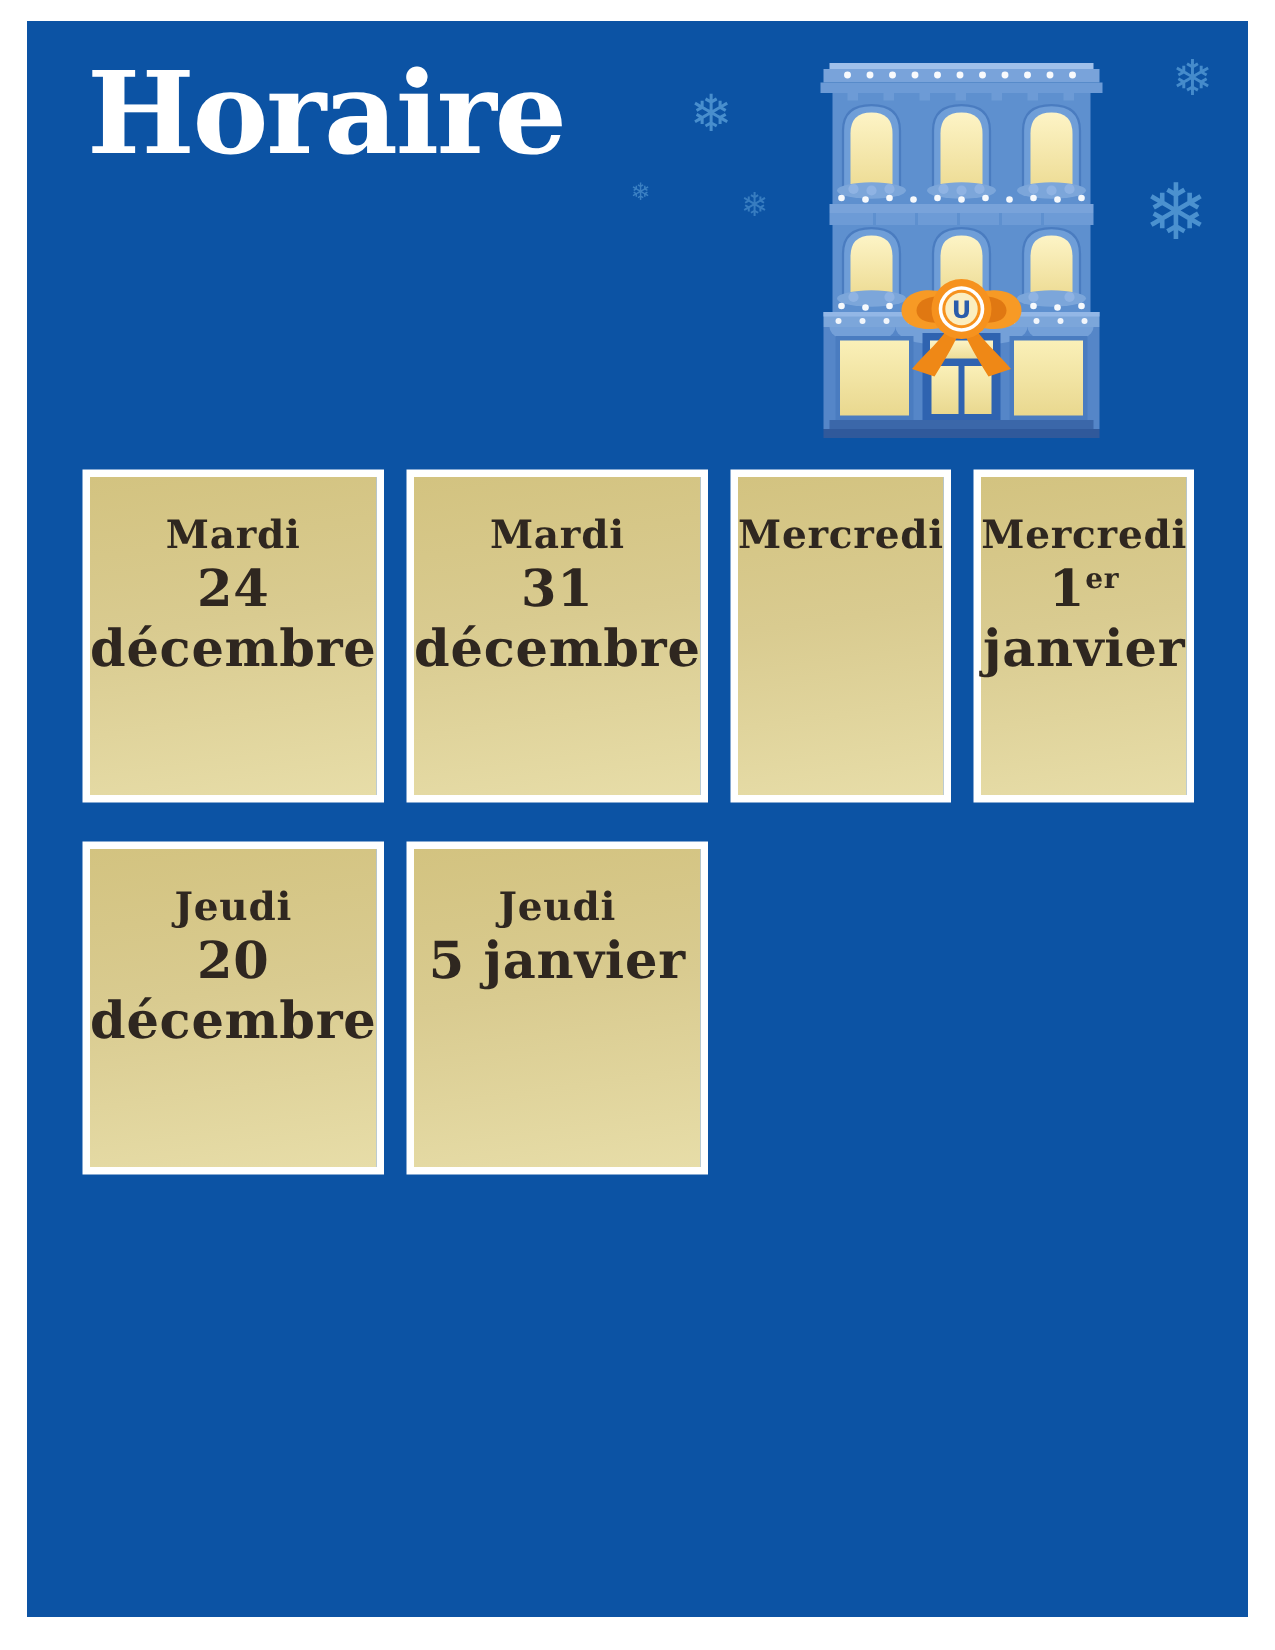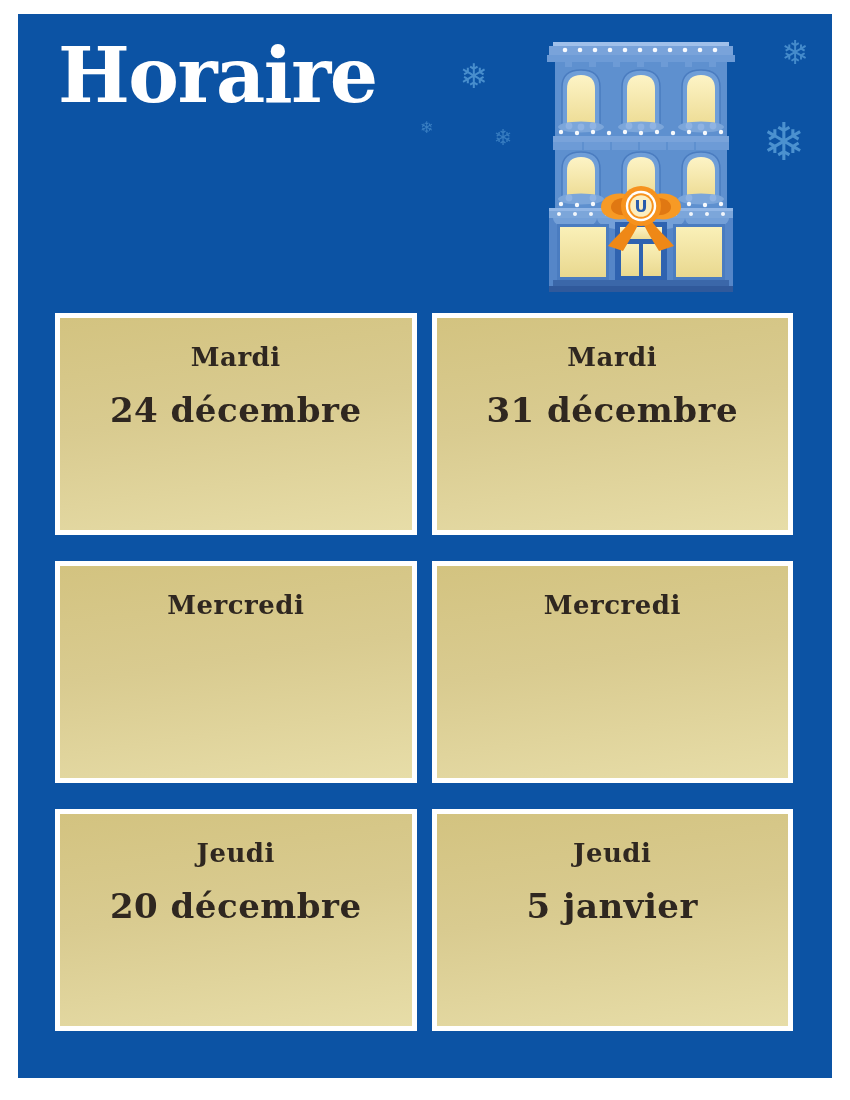--- a/index.html
+++ b/index.html
@@ -26,33 +26,33 @@
   .sf1 { left:456px; top:62px;  font-size:34px; color:#4F95D2; opacity:.9; }
   .sf2 { left:409px; top:114px; font-size:16px; color:#5B9FD8; opacity:.6; }
   .sf3 { left:485px; top:124px; font-size:22px; color:#5B9FD8; opacity:.55; }
   .sf4 { left:777px; top:38px;  font-size:33px; color:#4F95D2; opacity:.85; }
   .sf5 { left:766px; top:128px; font-size:52px; color:#4F95D2; opacity:.95; }
   .building {
     position:absolute; left:527px; top:28px; width:192px; height:250px;
   }
   .cards {
     position:absolute; left:37px; top:299px; width:738px; height:718px;
-    display:grid; grid-template-columns:1fr 1fr; grid-template-rows:1fr 1fr 1fr;
+    display:grid; grid-template-columns:1fr 1fr 1fr 1fr; grid-template-rows:1fr 1fr 1fr;
     column-gap:15px; row-gap:26px;
   }
   .card {
     border:5px solid #ffffff;
     background:linear-gradient(172deg, #d3c380 0%, #d9cb90 45%, #e7dda8 100%);
     text-align:center; padding-top:24px;
   }
   .card .day {
     font-size:26px; font-weight:bold; color:#2F2720; letter-spacing:.5px;
   }
   .card .date {
-    font-size:34px; font-weight:bold; color:#2F2720; margin-top:18px;
+    font-size:34px; font-weight:bold; color:#2F2720; margin-top:1px;
     letter-spacing:.5px;
   }
   .card .date sup { font-size:.55em; vertical-align:super; }
 </style>
 </head>
 <body>
 
 <div class="page">
   <div class="poster">
 
@@ -250,20 +250,21 @@
       </div>
       <div class="card">
         <div class="day">Mardi</div>
         <div class="date"><span>31 décembre</span><sup></sup><span></span></div>
       </div>
       <div class="card">
         <div class="day">Mercredi</div>
       </div>
       <div class="card">
         <div class="day">Mercredi</div>
+        <div class="date"><span>1</span><sup>er</sup><span> janvier</span></div>
       </div>
       <div class="card">
         <div class="day">Jeudi</div>
         <div class="date"><span>20 décembre</span><sup></sup><span></span></div>
       </div>
       <div class="card">
         <div class="day">Jeudi</div>
         <div class="date"><span>5 janvier</span><sup></sup><span></span></div>
       </div>
     </div>

